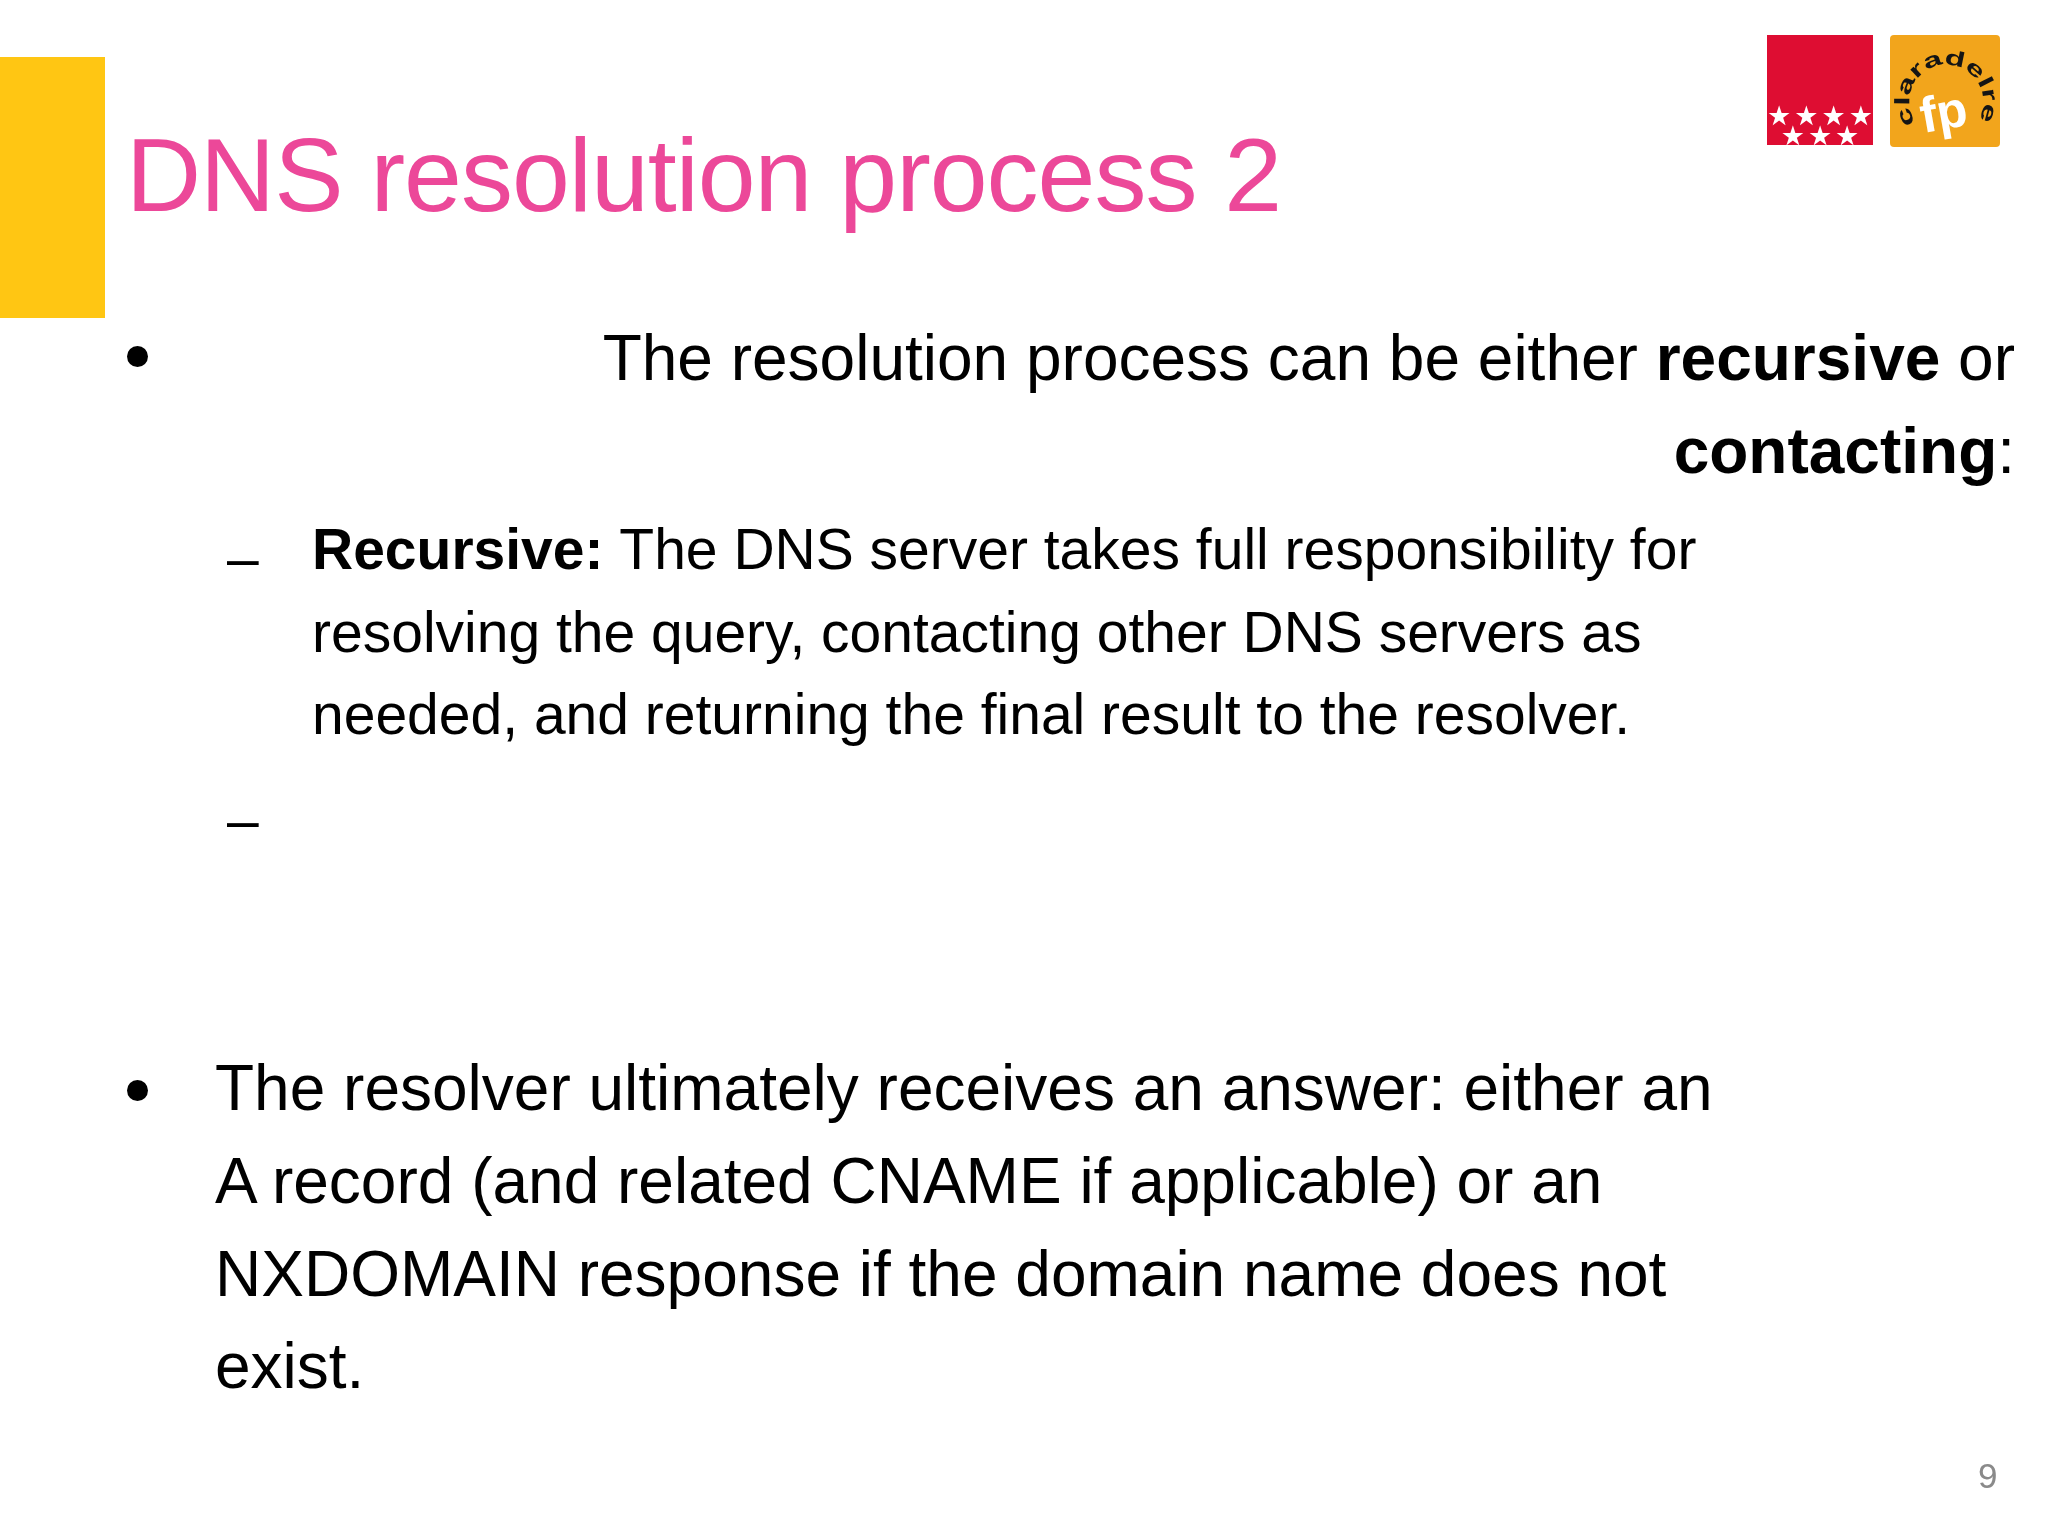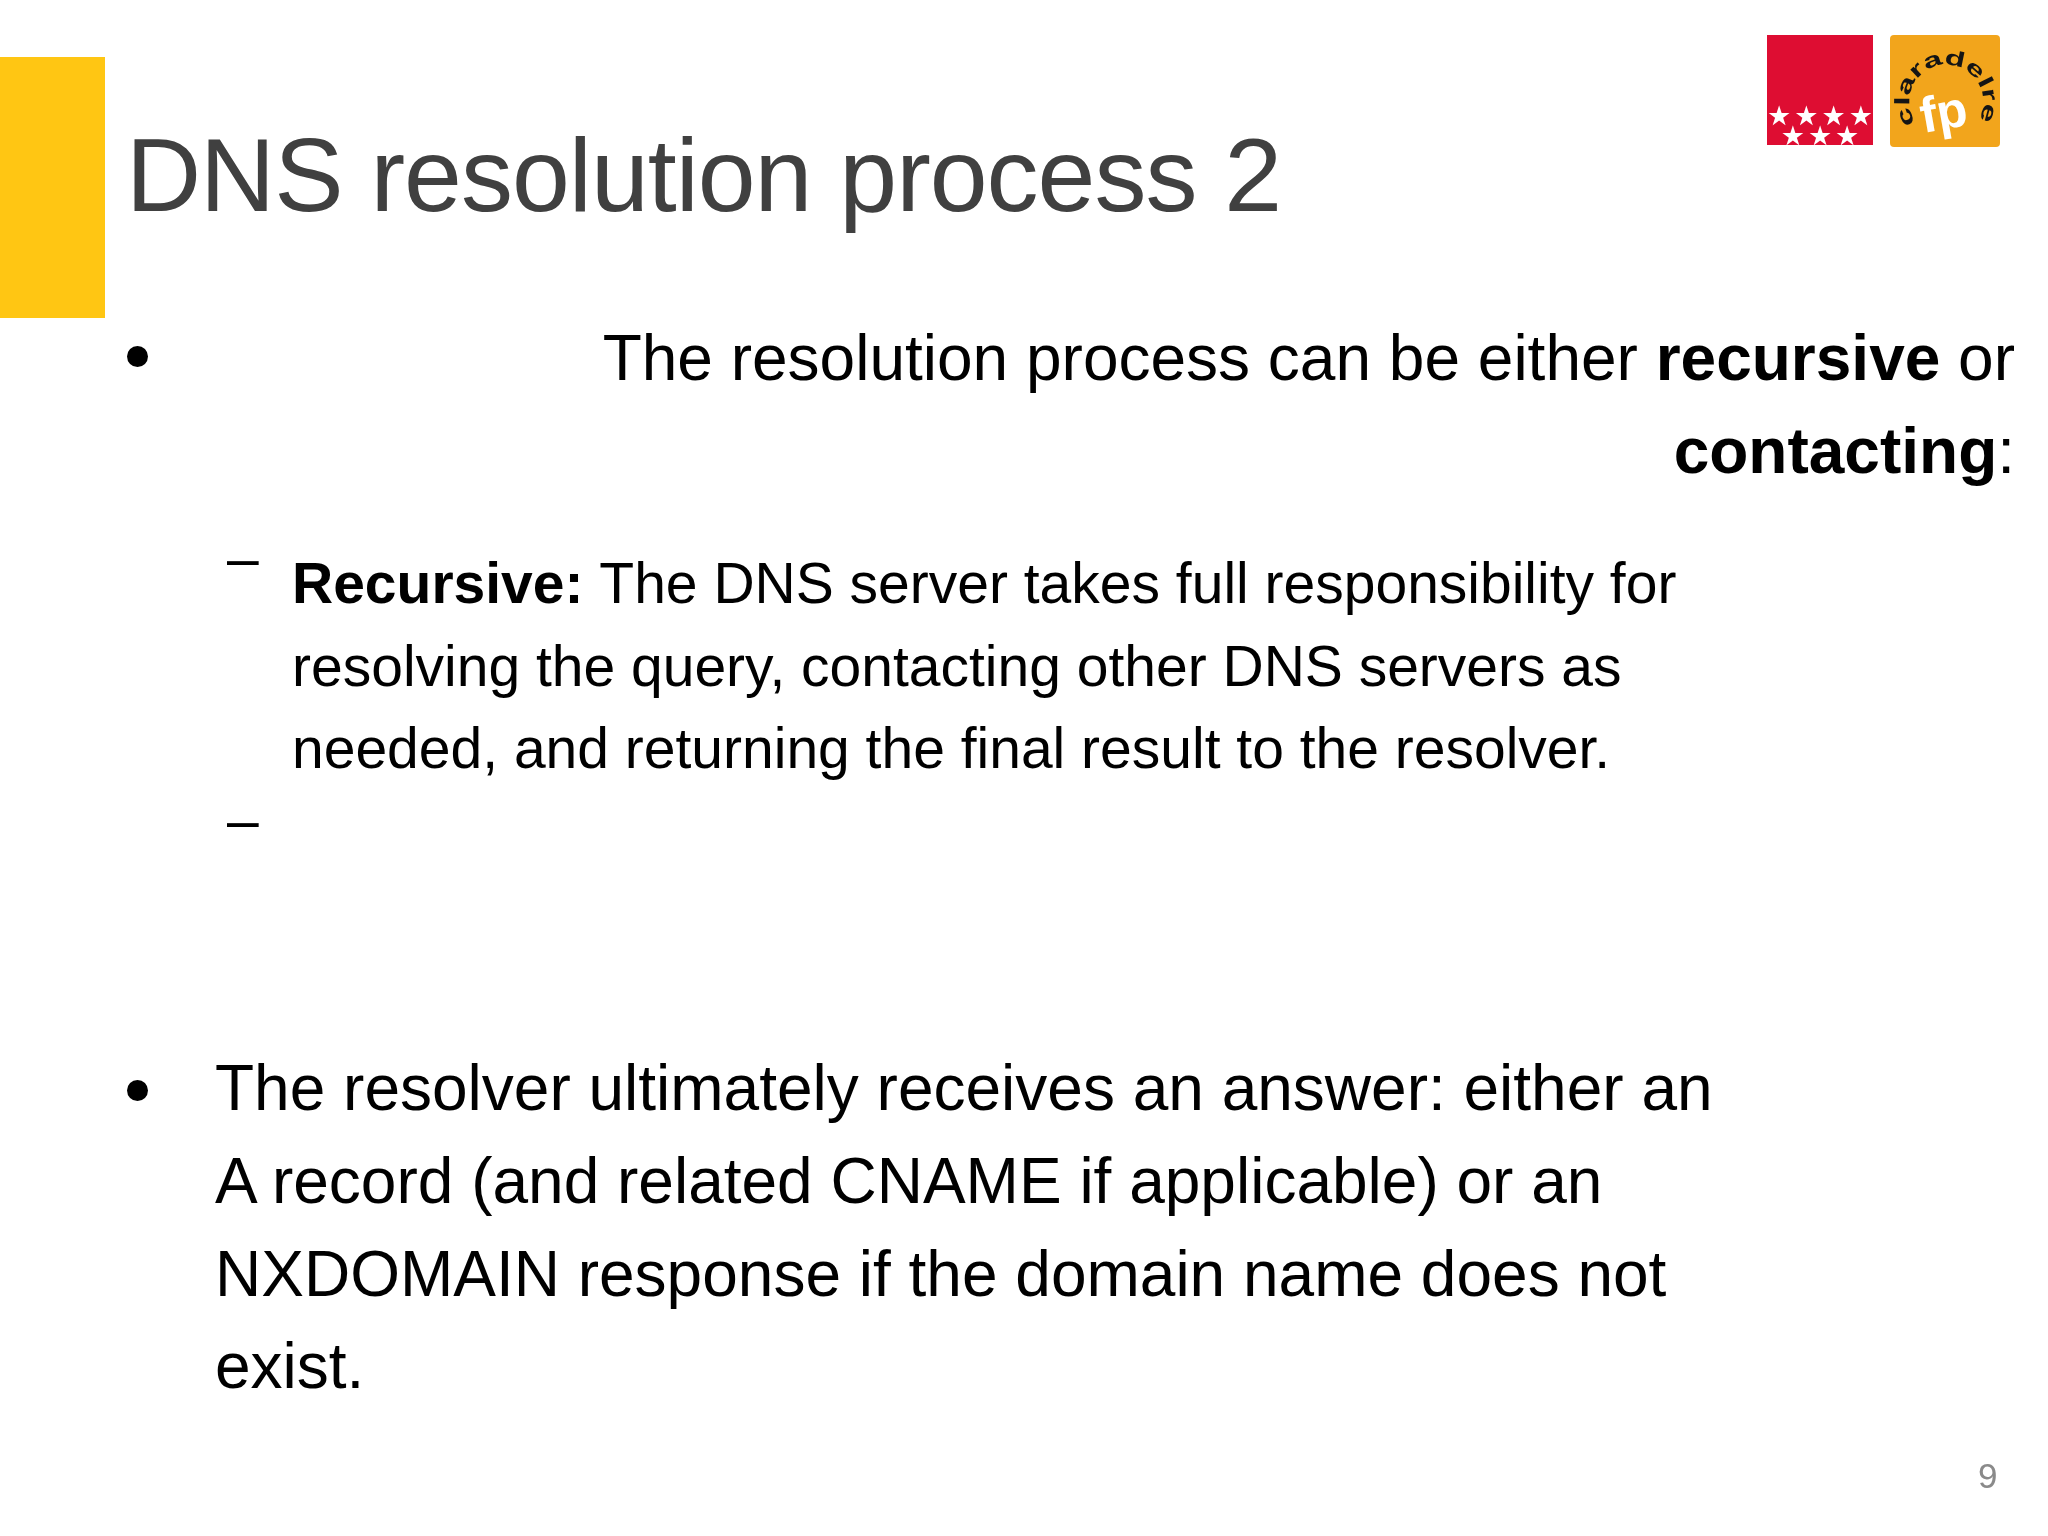--- a/index.html
+++ b/index.html
@@ -10,21 +10,21 @@
     overflow:hidden;
     font-family:"Liberation Sans",sans-serif;
     color:#000000;
   }
   .left-bar{
     position:absolute;left:0;top:57px;width:105px;height:261px;
   }
   .title{
     position:absolute;left:126px;top:116px;
     font-size:104px;line-height:1.15;letter-spacing:-1px;
-    white-space:nowrap;color:#404040;
+    white-space:nowrap;color:#ec4899;
   }
   .bullet-l1{
     position:absolute;left:215px;width:1800px;
     font-size:64px;line-height:1.45;
     white-space:pre-line;
   }
   .bullet-l2{
     position:absolute;left:292px;width:1720px;
     font-size:57px;line-height:1.45;
     white-space:pre-line;
@@ -84,21 +84,21 @@
       </text>
       <text x="54" y="94" font-size="50" font-weight="bold" font-family="Liberation Sans, sans-serif" text-anchor="middle" transform="rotate(-10 54 80)" id="fp-center-text" fill="#FFFFFF">fp</text>
     </svg>
   </div>
 
   <div class="dot" style="left:127px;top:346px;"></div>
   <div class="bullet-l1" style="top:312px;text-align:right;"><span>The resolution process can be either </span><span class="b">recursive</span><span> or
 </span><span class="b">contacting</span><span>:</span></div>
 
   <div class="dash" style="top:517px;">–</div>
-  <div class="bullet-l2" style="top:542px;"><span class="b">Recursive: </span><span>The DNS server takes full responsibility for
+  <div class="bullet-l2" style="top:508px;margin-left:20px;"><span class="b">Recursive: </span><span>The DNS server takes full responsibility for
 resolving the query, contacting other DNS servers as
 needed, and returning the final result to the resolver.</span></div>
 
   <div class="dash" style="top:779px;">–</div>
 
   <div class="dot" style="left:127px;top:1080px;"></div>
   <div class="bullet-l1" style="top:1042px;"><span>The resolver ultimately receives an answer: either an
 A record (and related CNAME if applicable) or an
 NXDOMAIN response if the domain name does not
 exist.</span></div>

